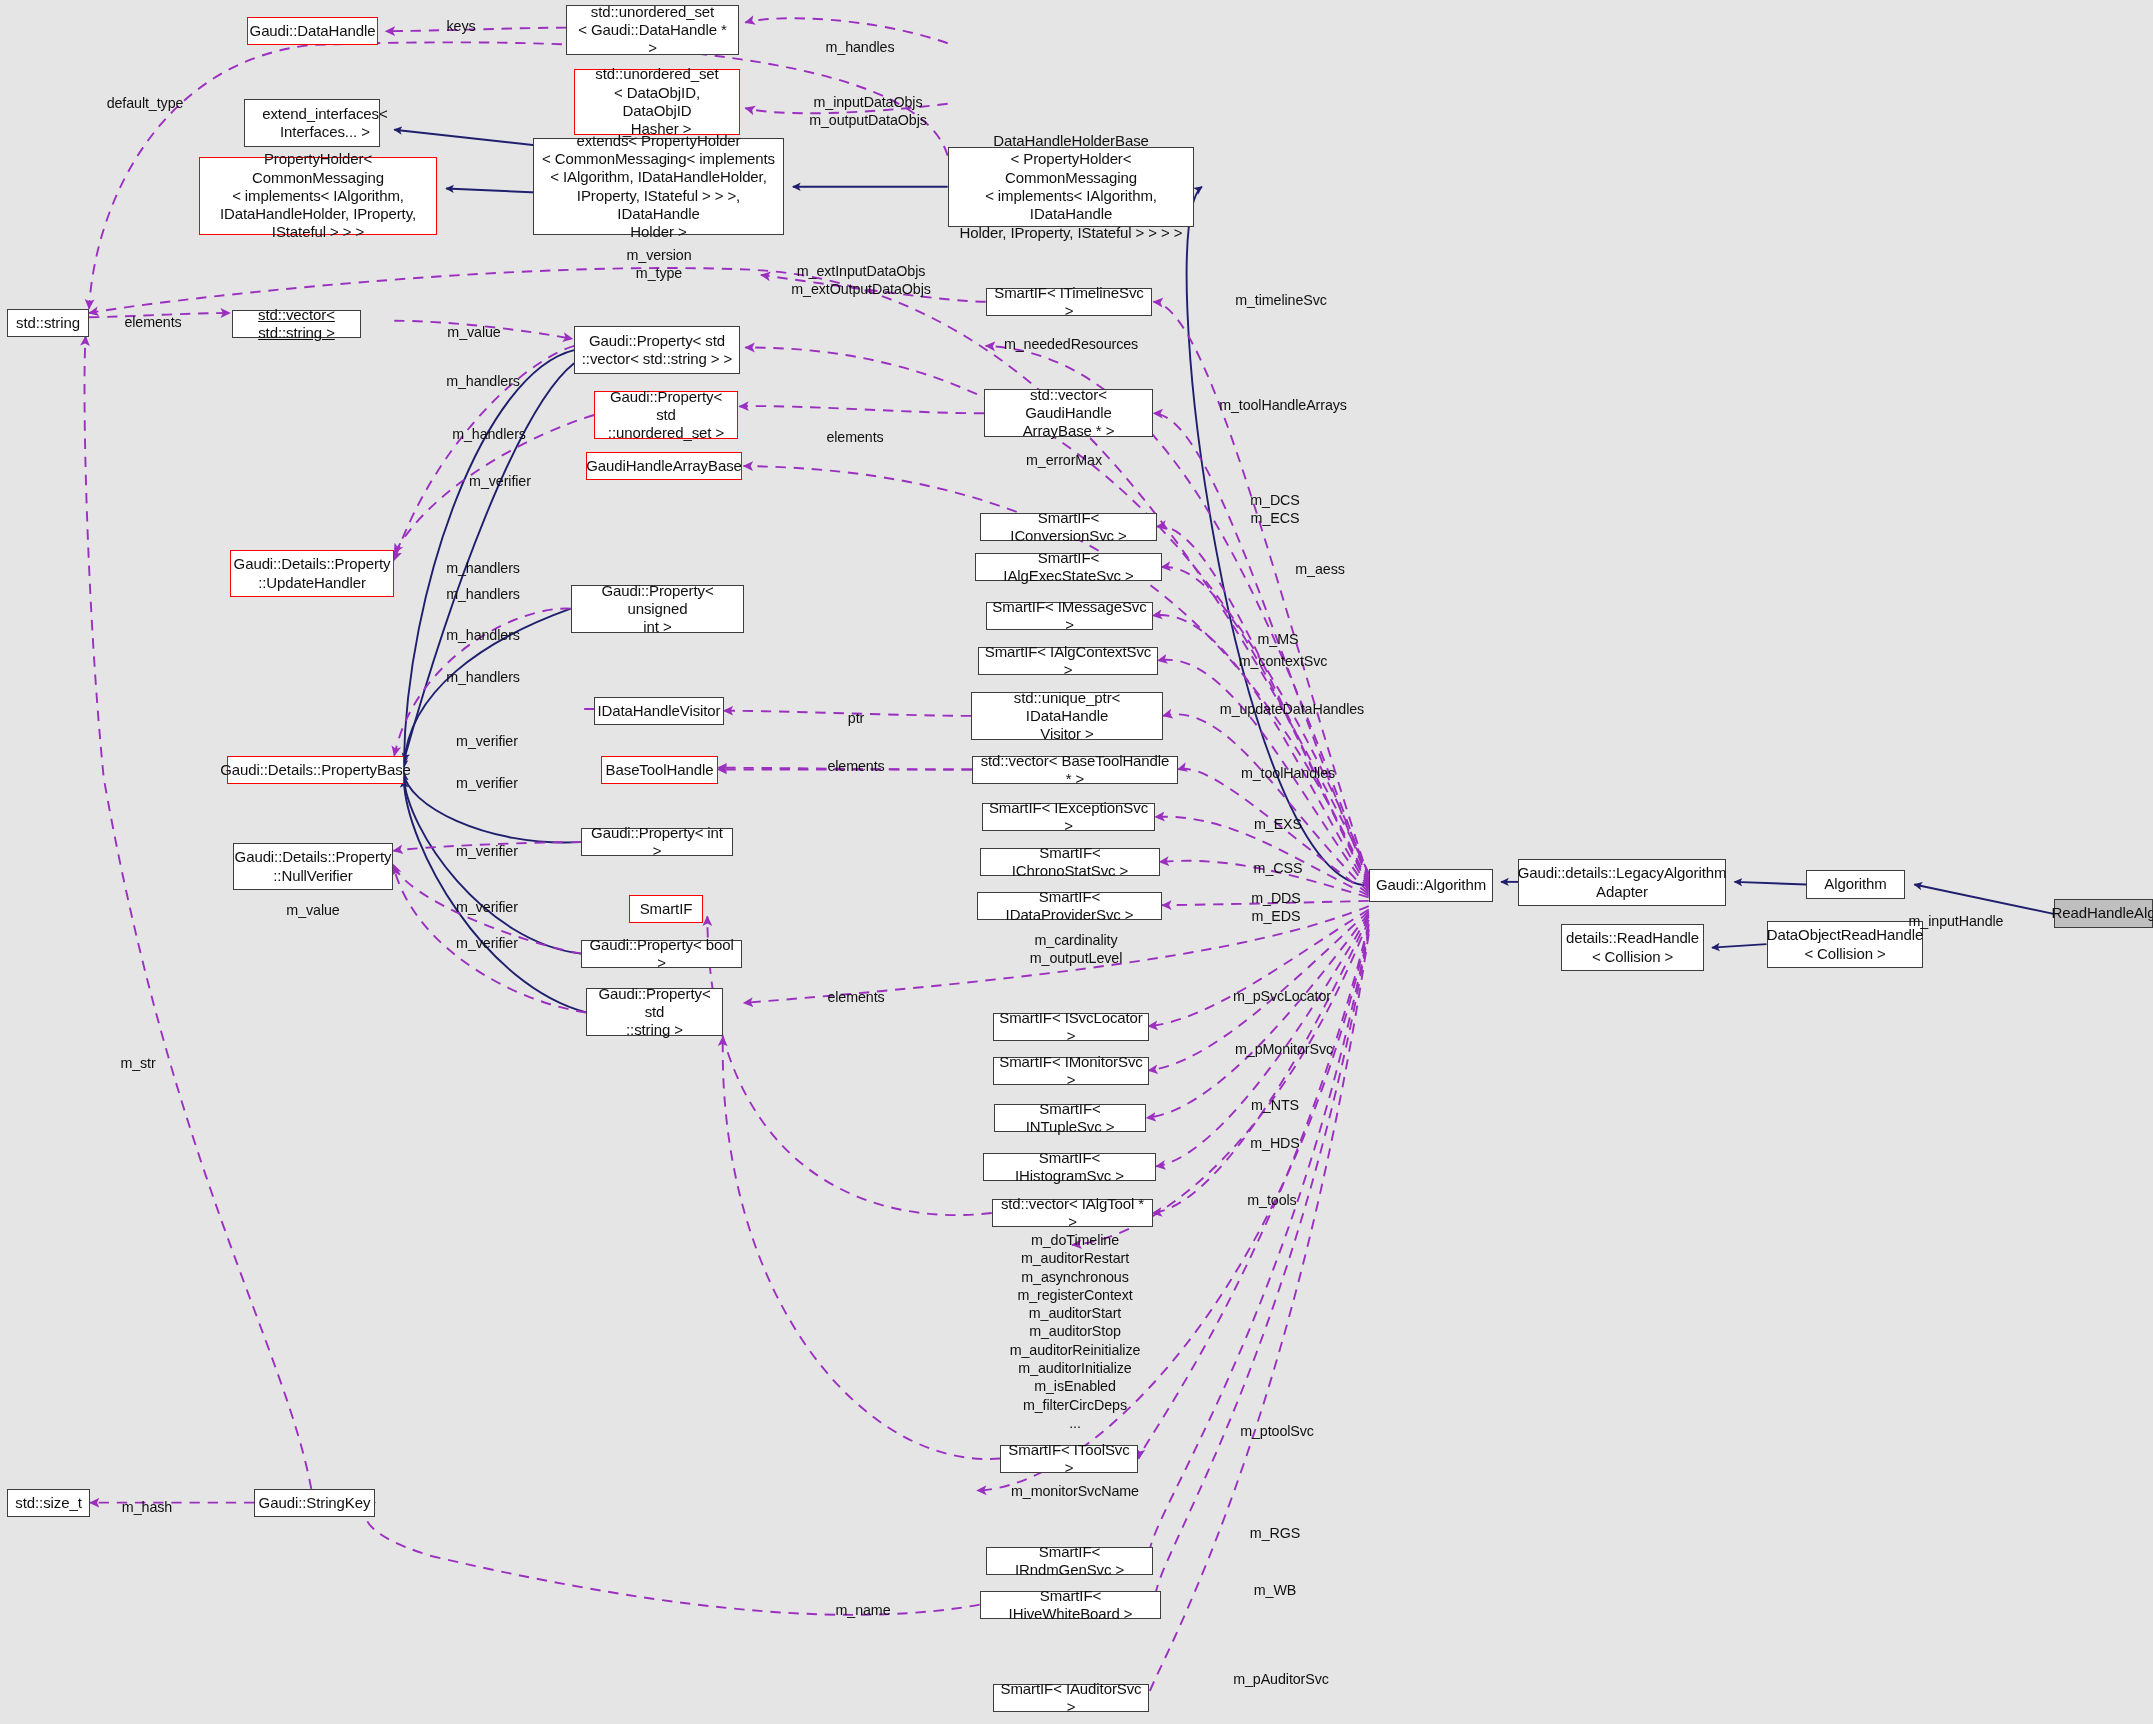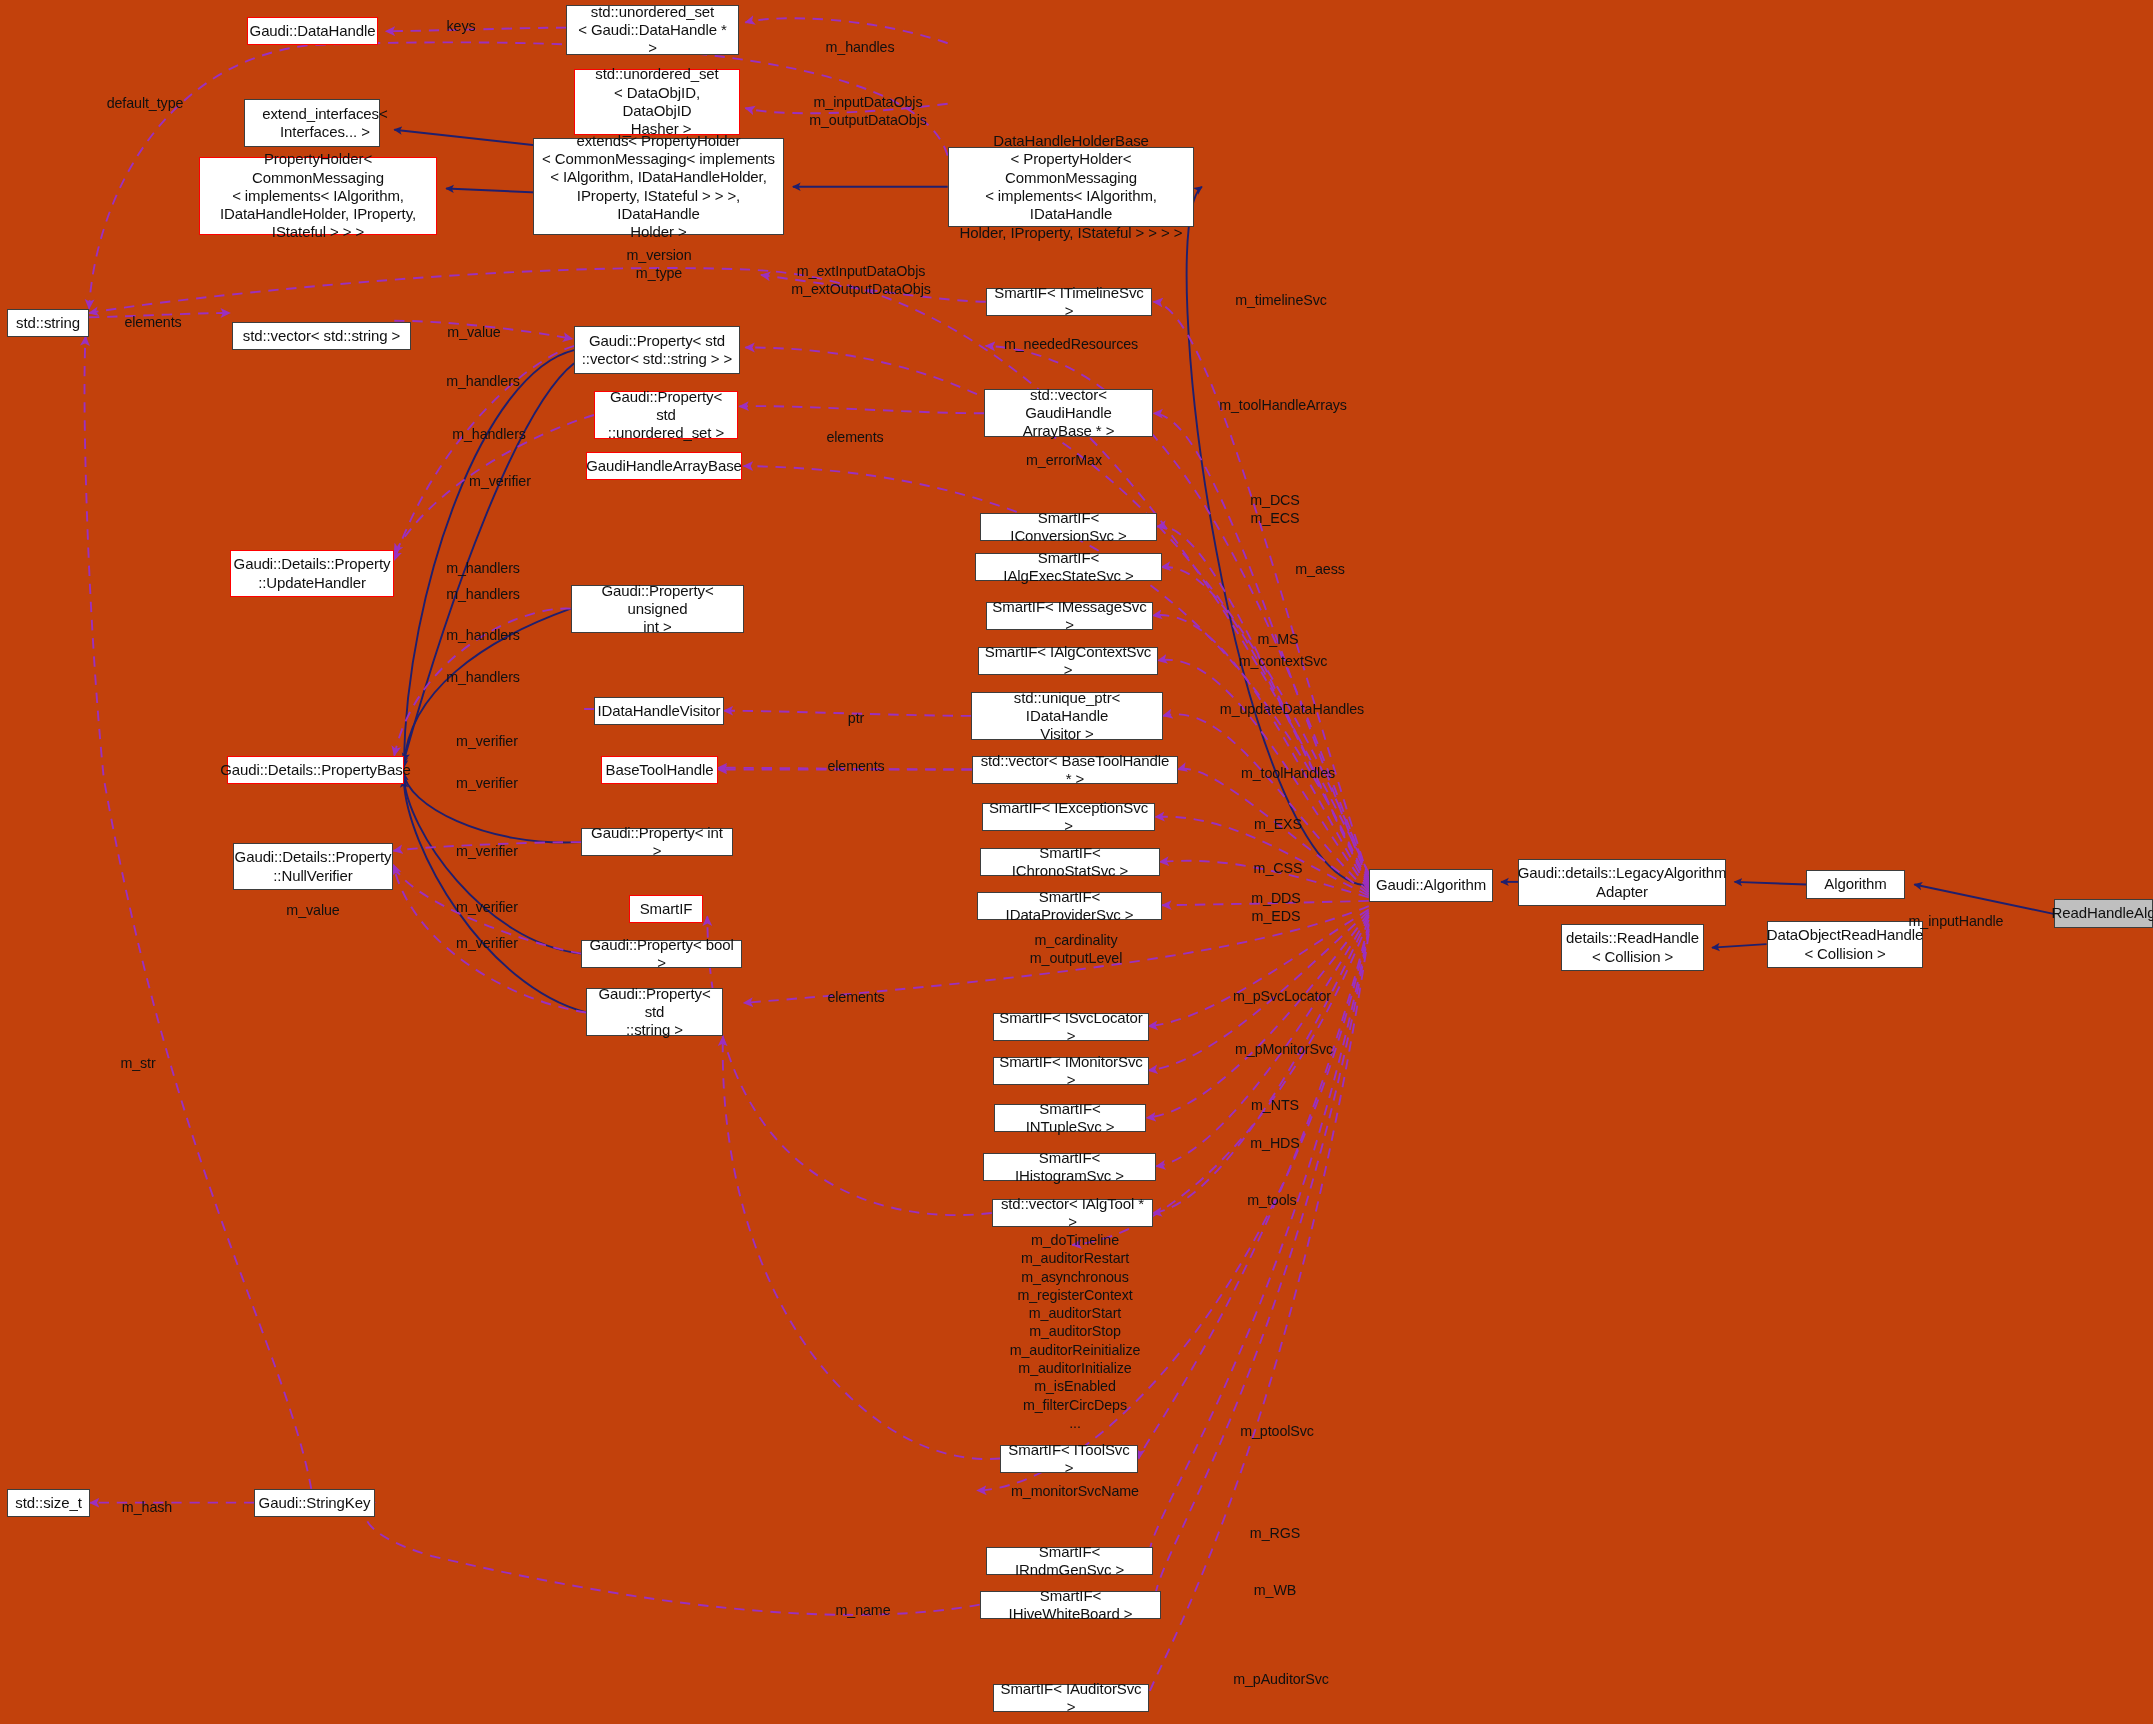--- a/index.html
+++ b/index.html
@@ -5,21 +5,21 @@
 <style>
   html, body {
     margin: 0;
     padding: 0;
     background: #ffffff;
   }
   #canvas {
     position: relative;
     width: 2153px;
     height: 1724px;
-    background: #c2410c;
+    background: #e5e5e5;
     font-family: "Liberation Sans", "DejaVu Sans", sans-serif;
     overflow: hidden;
   }
   svg#edges {
     position: absolute;
     left: 0;
     top: 0;
     width: 2153px;
     height: 1724px;
     pointer-events: none;
@@ -160,21 +160,21 @@
 Holder &gt;</div>
       <div class="node red" style="left: 199px; top: 157px; width: 238px; height: 78px;">PropertyHolder&lt; CommonMessaging
 &lt; implements&lt; IAlgorithm,
 IDataHandleHolder, IProperty,
 IStateful &gt; &gt; &gt;</div>
       <div class="node" style="left: 948px; top: 147px; width: 246px; height: 80px;">DataHandleHolderBase
 &lt; PropertyHolder&lt; CommonMessaging
 &lt; implements&lt; IAlgorithm, IDataHandle
 Holder, IProperty, IStateful &gt; &gt; &gt; &gt;</div>
       <div class="node" style="left: 7px; top: 309px; width: 82px; height: 28px;">std::string</div>
-      <div class="node" style="left: 232px; top: 322px; width: 179px; height: 28px;">std::vector&lt; std::string &gt;</div>
+      <div class="node" style="left: 232px; top: 310px; width: 129px; height: 28px; text-decoration: underline;">std::vector&lt; std::string &gt;</div>
       <div class="node" style="left: 986px; top: 288px; width: 166px; height: 28px;">SmartIF&lt; ITimelineSvc &gt;</div>
       <div class="node" style="left: 574px; top: 326px; width: 166px; height: 48px;">Gaudi::Property&lt; std
 ::vector&lt; std::string &gt; &gt;</div>
       <div class="node" style="left: 984px; top: 389px; width: 169px; height: 48px;">std::vector&lt; GaudiHandle
 ArrayBase * &gt;</div>
       <div class="node red" style="left: 594px; top: 391px; width: 144px; height: 48px;">Gaudi::Property&lt; std
 ::unordered_set &gt;</div>
       <div class="node red" style="left: 586px; top: 452px; width: 156px; height: 28px;">GaudiHandleArrayBase</div>
       <div class="node" style="left: 980px; top: 513px; width: 177px; height: 28px;">SmartIF&lt; IConversionSvc &gt;</div>
       <div class="node red" style="left: 230px; top: 550px; width: 164px; height: 47px;">Gaudi::Details::Property

